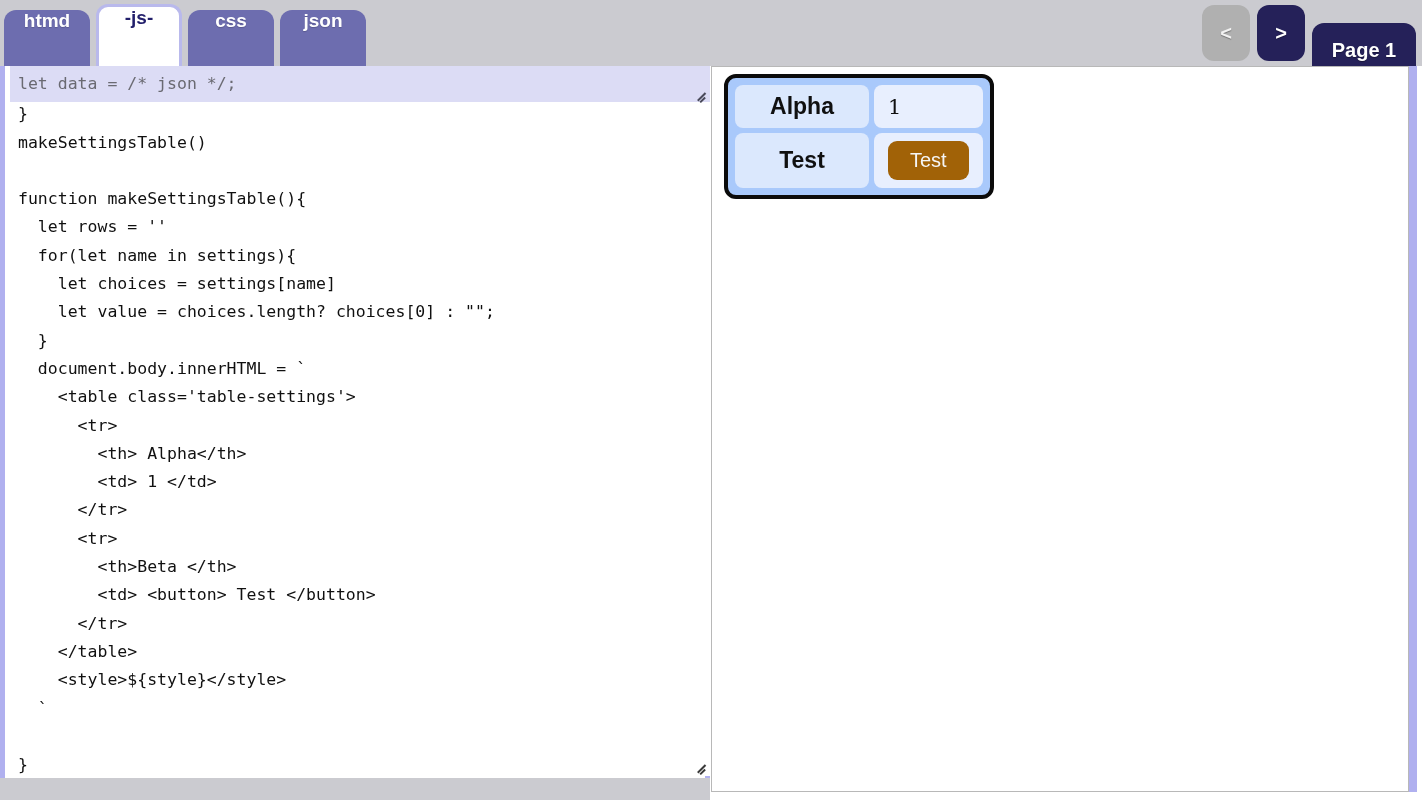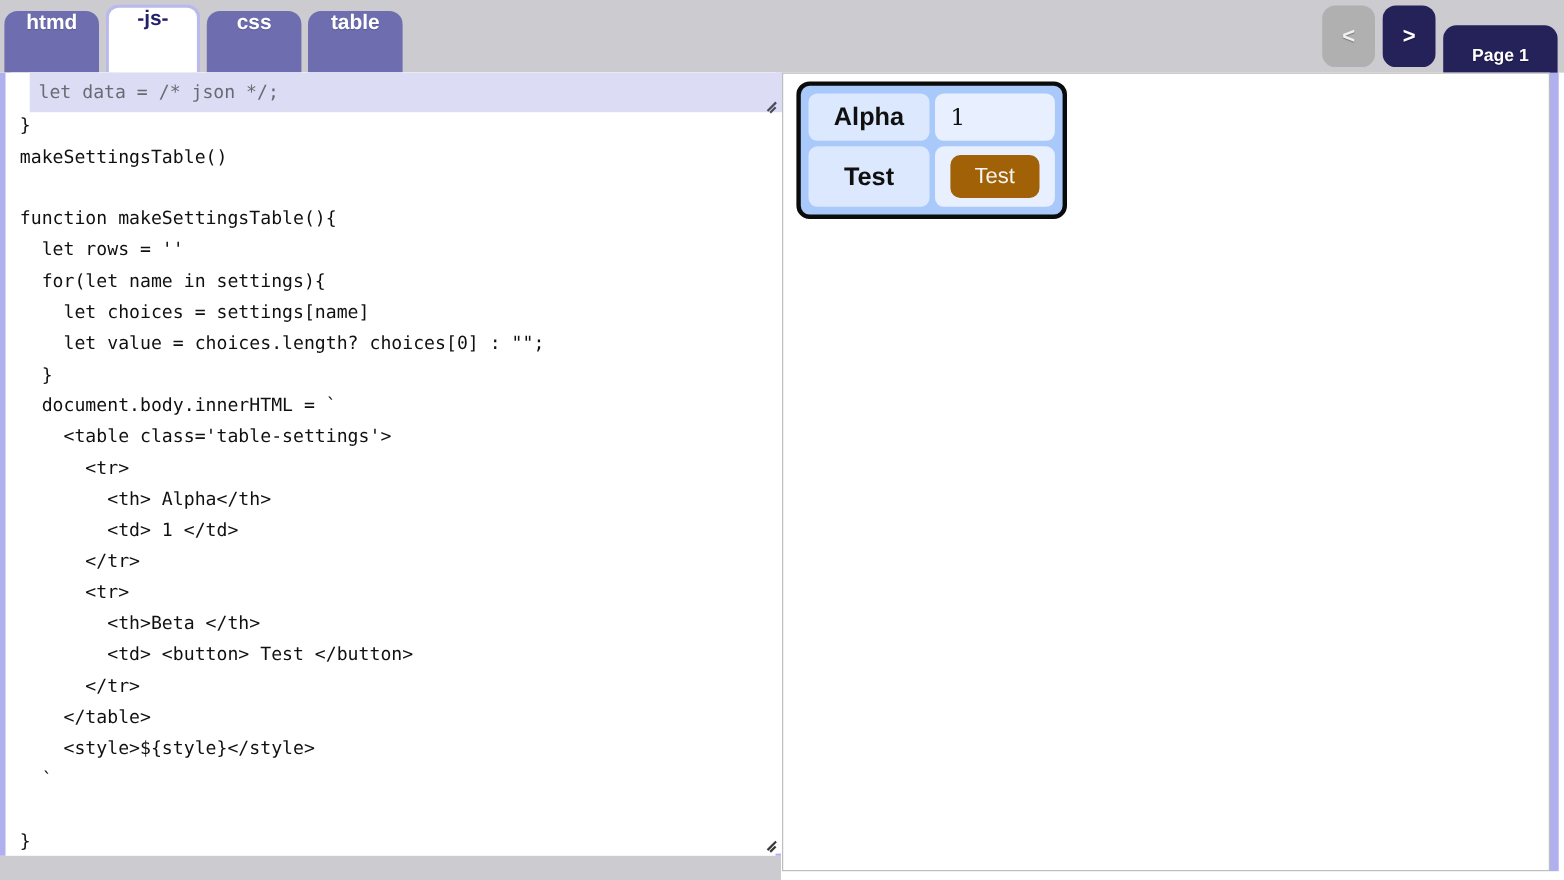--- a/index.html
+++ b/index.html
@@ -85,21 +85,21 @@
     user-select: none;
     text-shadow: 0 1px 1px rgba(0,0,0,0.35);
   }
   .navbtn.disabled {
     background: #b0b0b0;
     color: #f2f2f2;
     cursor: default;
   }
   .navbtn.page {
     min-width: 104px;
-    font-size: 16px;
+    font-size: 20px;
     margin-top: 35px;
   }
 
   
   .workspace {
     position: absolute;
     left: 0;
     top: 66px;
     width: 1422px;
     height: 734px;
@@ -163,21 +163,21 @@
   .code-resize::after {
     width: 7px;
     left: 4px;
     top: 11px;
     transform: rotate(-45deg);
   }
 
   
   .overlay-input {
     position: absolute;
-    left: 22px;
+    left: 5px;
     top: 0px;
     width: 700px;
     height: 36px;
     box-sizing: border-box;
     margin: 0;
     padding: 4px 8px;
     border: none;
     outline: none;
     resize: none;
     overflow: hidden;
@@ -250,21 +250,21 @@
     padding: 2px;
   }
   .settings-table th {
     background: #dbe8fd;
     border-radius: 8px;
     font-family: "Liberation Sans", sans-serif;
     font-size: 23px;
     font-weight: bold;
     color: #101010;
     text-align: center;
-    padding: 8px 14px;
+    padding: 8px 26px;
     min-width: 82px;
   }
   .settings-table td {
     background: #e8effe;
     border-radius: 8px;
     font-family: "DejaVu Serif", serif;
     font-size: 21px;
     color: #101010;
     text-align: left;
     padding: 8px 14px;
@@ -300,21 +300,21 @@
     <div class="tab">
       <span>htmd</span>
     </div>
     <div class="tab active">
       <span>-js-</span>
     </div>
     <div class="tab">
       <span>css</span>
     </div>
     <div class="tab">
-      <span>table</span>
+      <span>json</span>
     </div>
   </div>
 
   <div class="navgroup">
     <div class="navbtn disabled">
       <span>&lt;</span>
     </div>
     <div class="navbtn">
       <span>&gt;</span>
     </div>

